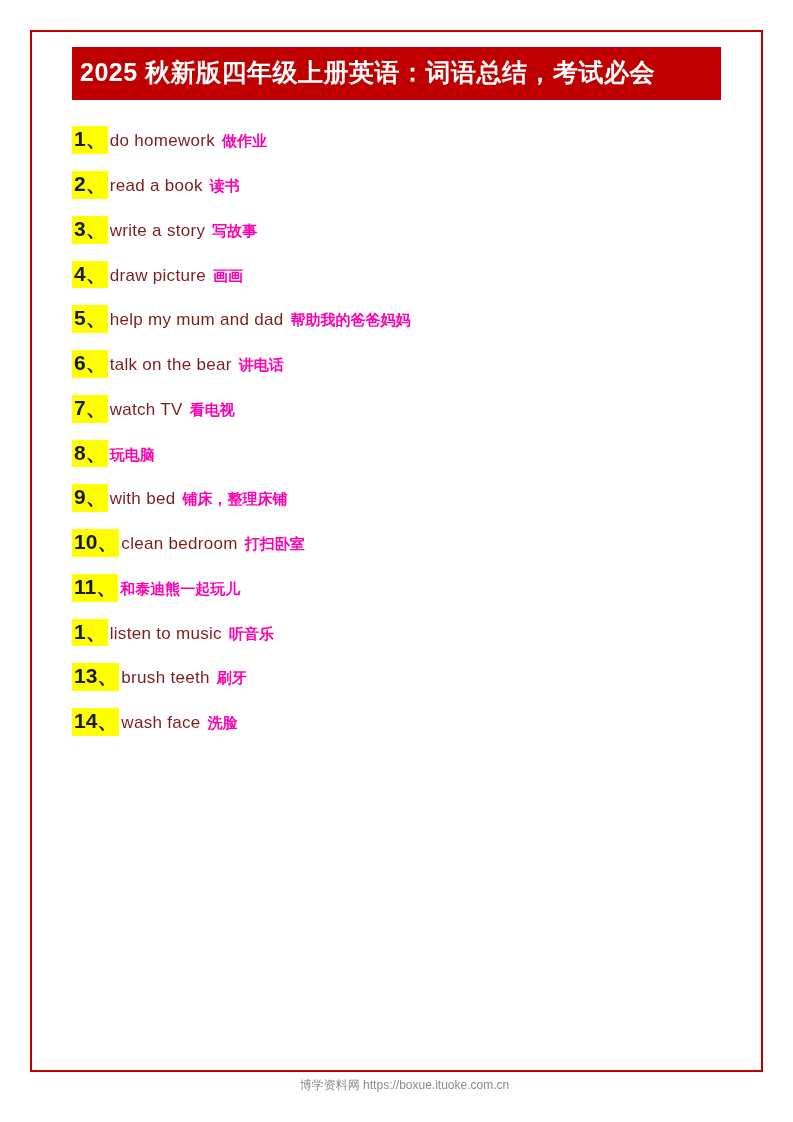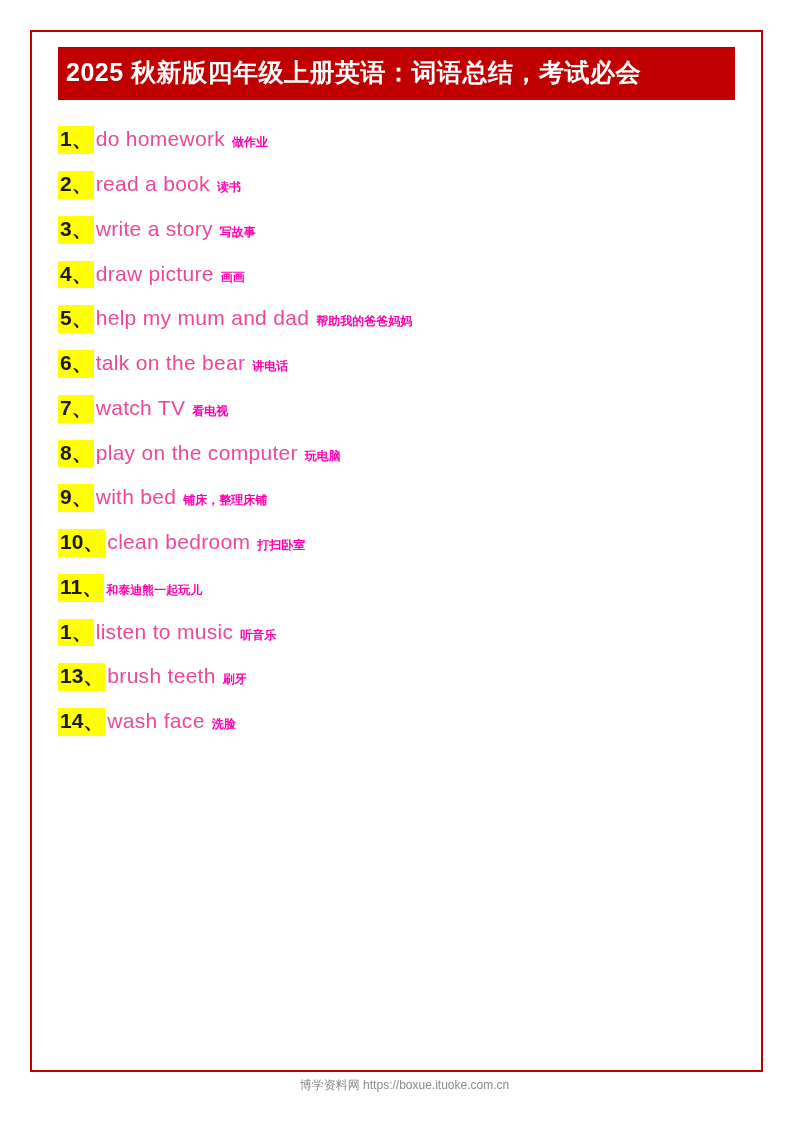--- a/index.html
+++ b/index.html
@@ -25,21 +25,21 @@
     left: 30px;
     top: 30px;
     width: 733px;
     height: 1042px;
     border: 2px solid #c00000;
     box-sizing: border-box;
   }
   .content {
     position: relative;
     z-index: 2;
-    padding: 0 25px;
+    padding: 0 39px;
   }
   .title-bar {
     margin: 17px 0 0 0;
     background: #c00000;
     color: #ffffff;
     font-size: 25px;
     font-weight: bold;
     letter-spacing: 0.5px;
     line-height: 1.25;
     padding: 10px 8px 12px 8px;
@@ -60,30 +60,30 @@
   .num {
     background: #ffff00;
     color: #1a1a1a;
     font-size: 21px;
     font-weight: bold;
     padding: 1px 1px 2px 2px;
     margin-right: 2px;
     font-family: "Liberation Sans", sans-serif;
   }
   .eng {
-    color: #ec4899;
-    font-size: 21px;
+    color: #7f1d1d;
+    font-size: 17px;
     font-weight: normal;
     letter-spacing: 0.3px;
     margin-right: 7px;
     font-family: "Liberation Sans", sans-serif;
   }
   .cn {
     color: #ff00b0;
-    font-size: 12px;
+    font-size: 15px;
     font-weight: bold;
     font-family: "Liberation Sans", sans-serif;
   }
   .footer {
     position: absolute;
     left: 16px;
     right: 0;
     bottom: 28px;
     text-align: center;
     color: #8a8a8a;
@@ -139,21 +139,20 @@
       </div>
 
       <div class="item">
         <span class="num">7、</span>
         <span class="eng">watch TV</span>
         <span class="cn">看电视</span>
       </div>
 
       <div class="item">
         <span class="num">8、</span>
-        <span class="eng">play on the computer</span>
         <span class="cn">玩电脑</span>
       </div>
 
       <div class="item">
         <span class="num">9、</span>
         <span class="eng">with bed</span>
         <span class="cn">铺床，整理床铺</span>
       </div>
 
       <div class="item">

